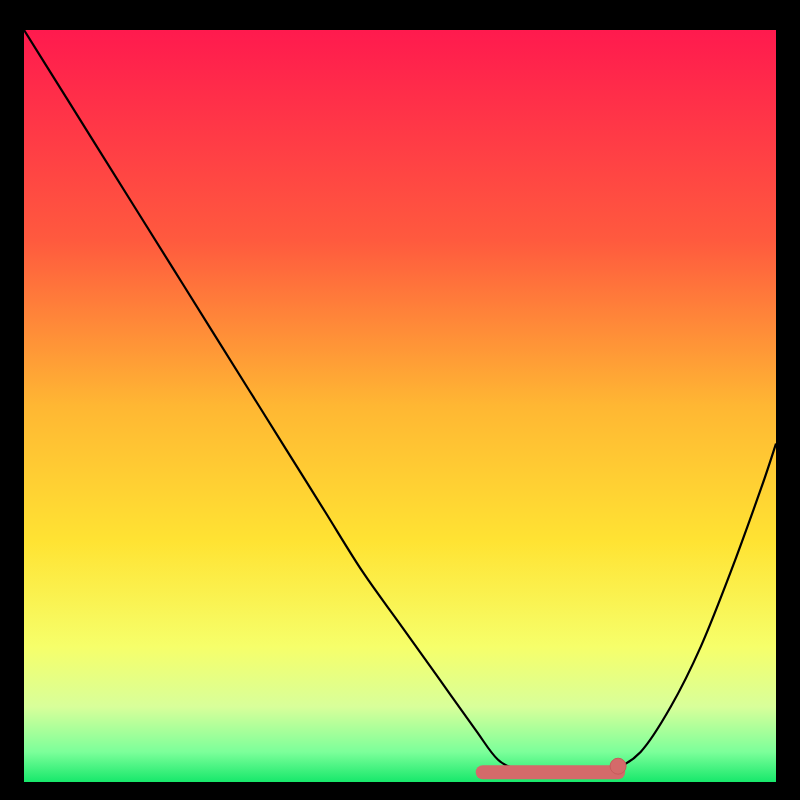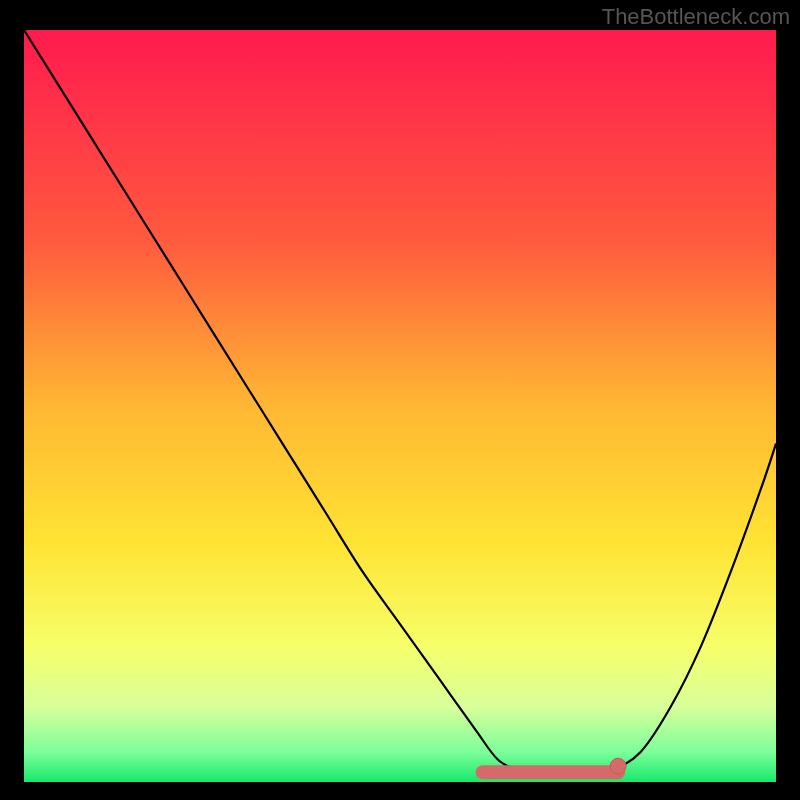--- a/index.html
+++ b/index.html
@@ -35,21 +35,20 @@
   }
   .curve-layer {
     position: absolute;
     left: 0; top: 0; width: 100%; height: 100%;
   }
 </style>
 </head>
 <body>
 <div class="frame">
 
-  <div class="watermark">TheBottleneck.com</div>
 
   <div class="plot-area">
     <svg class="gradient-bg" viewBox="0 0 752 752" preserveAspectRatio="none">
       <defs>
         <linearGradient id="bg" x1="0" y1="0" x2="0" y2="1">
             <stop offset="0%" stop-color="#ff1a4e"></stop>
             <stop offset="28%" stop-color="#ff5a3e"></stop>
             <stop offset="50%" stop-color="#ffb733"></stop>
             <stop offset="68%" stop-color="#ffe333"></stop>
             <stop offset="82%" stop-color="#f6ff6a"></stop>

